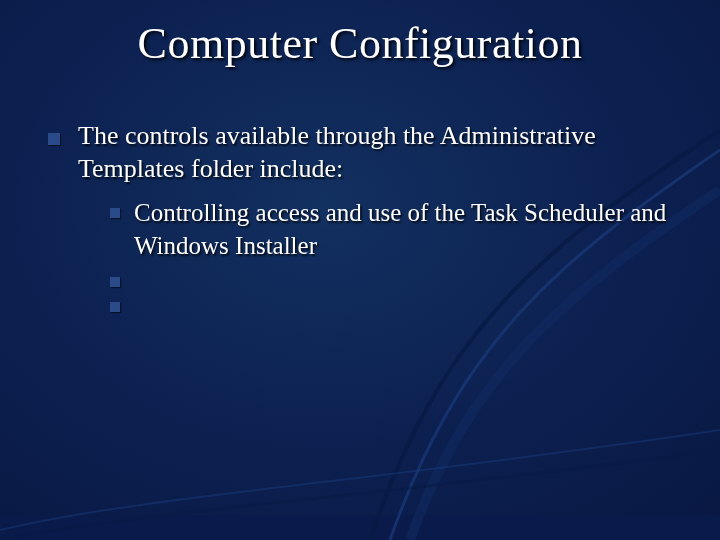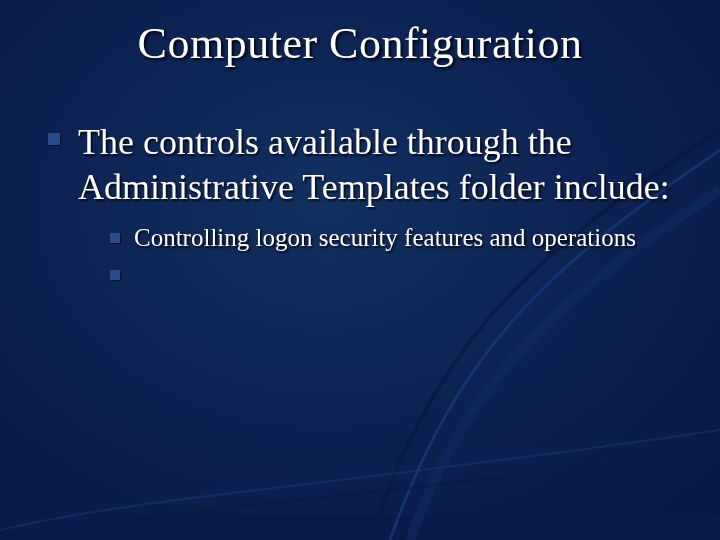--- a/index.html
+++ b/index.html
@@ -50,21 +50,21 @@
   .level1 .bullet {
     flex: 0 0 auto;
     width: 12px;
     height: 12px;
     background: #2a4a8a;
     margin-top: 13px;
     margin-right: 18px;
     box-shadow: 1px 1px 1px rgba(0,0,0,0.5);
   }
   .level1 .text {
-    font-size: 36px;
+    font-size: 26px;
     line-height: 1.25;
     text-shadow: 1.5px 1.5px 2px rgba(0,0,0,0.8);
   }
   .sublist {
     margin-top: 12px;
     margin-left: 62px;
   }
   .level2 {
     display: flex;
     align-items: flex-start;
@@ -102,21 +102,24 @@
 
   <div class="body">
     <div class="level1">
       <div class="bullet"></div>
       <div class="text">The controls available through the Administrative Templates folder include:</div>
     </div>
 
     <div class="sublist">
       <div class="level2">
         <div class="bullet"></div>
-        <div class="text">Controlling logon security features and operations</div>
+        <div class="text">Controlling access and use of the Task Scheduler and Windows Installer</div>
+      </div>
+      <div class="level2">
+        <div class="bullet"></div>
       </div>
       <div class="level2">
         <div class="bullet"></div>
       </div>
     </div>
   </div>
 
 </div>
 
 </body></html>

